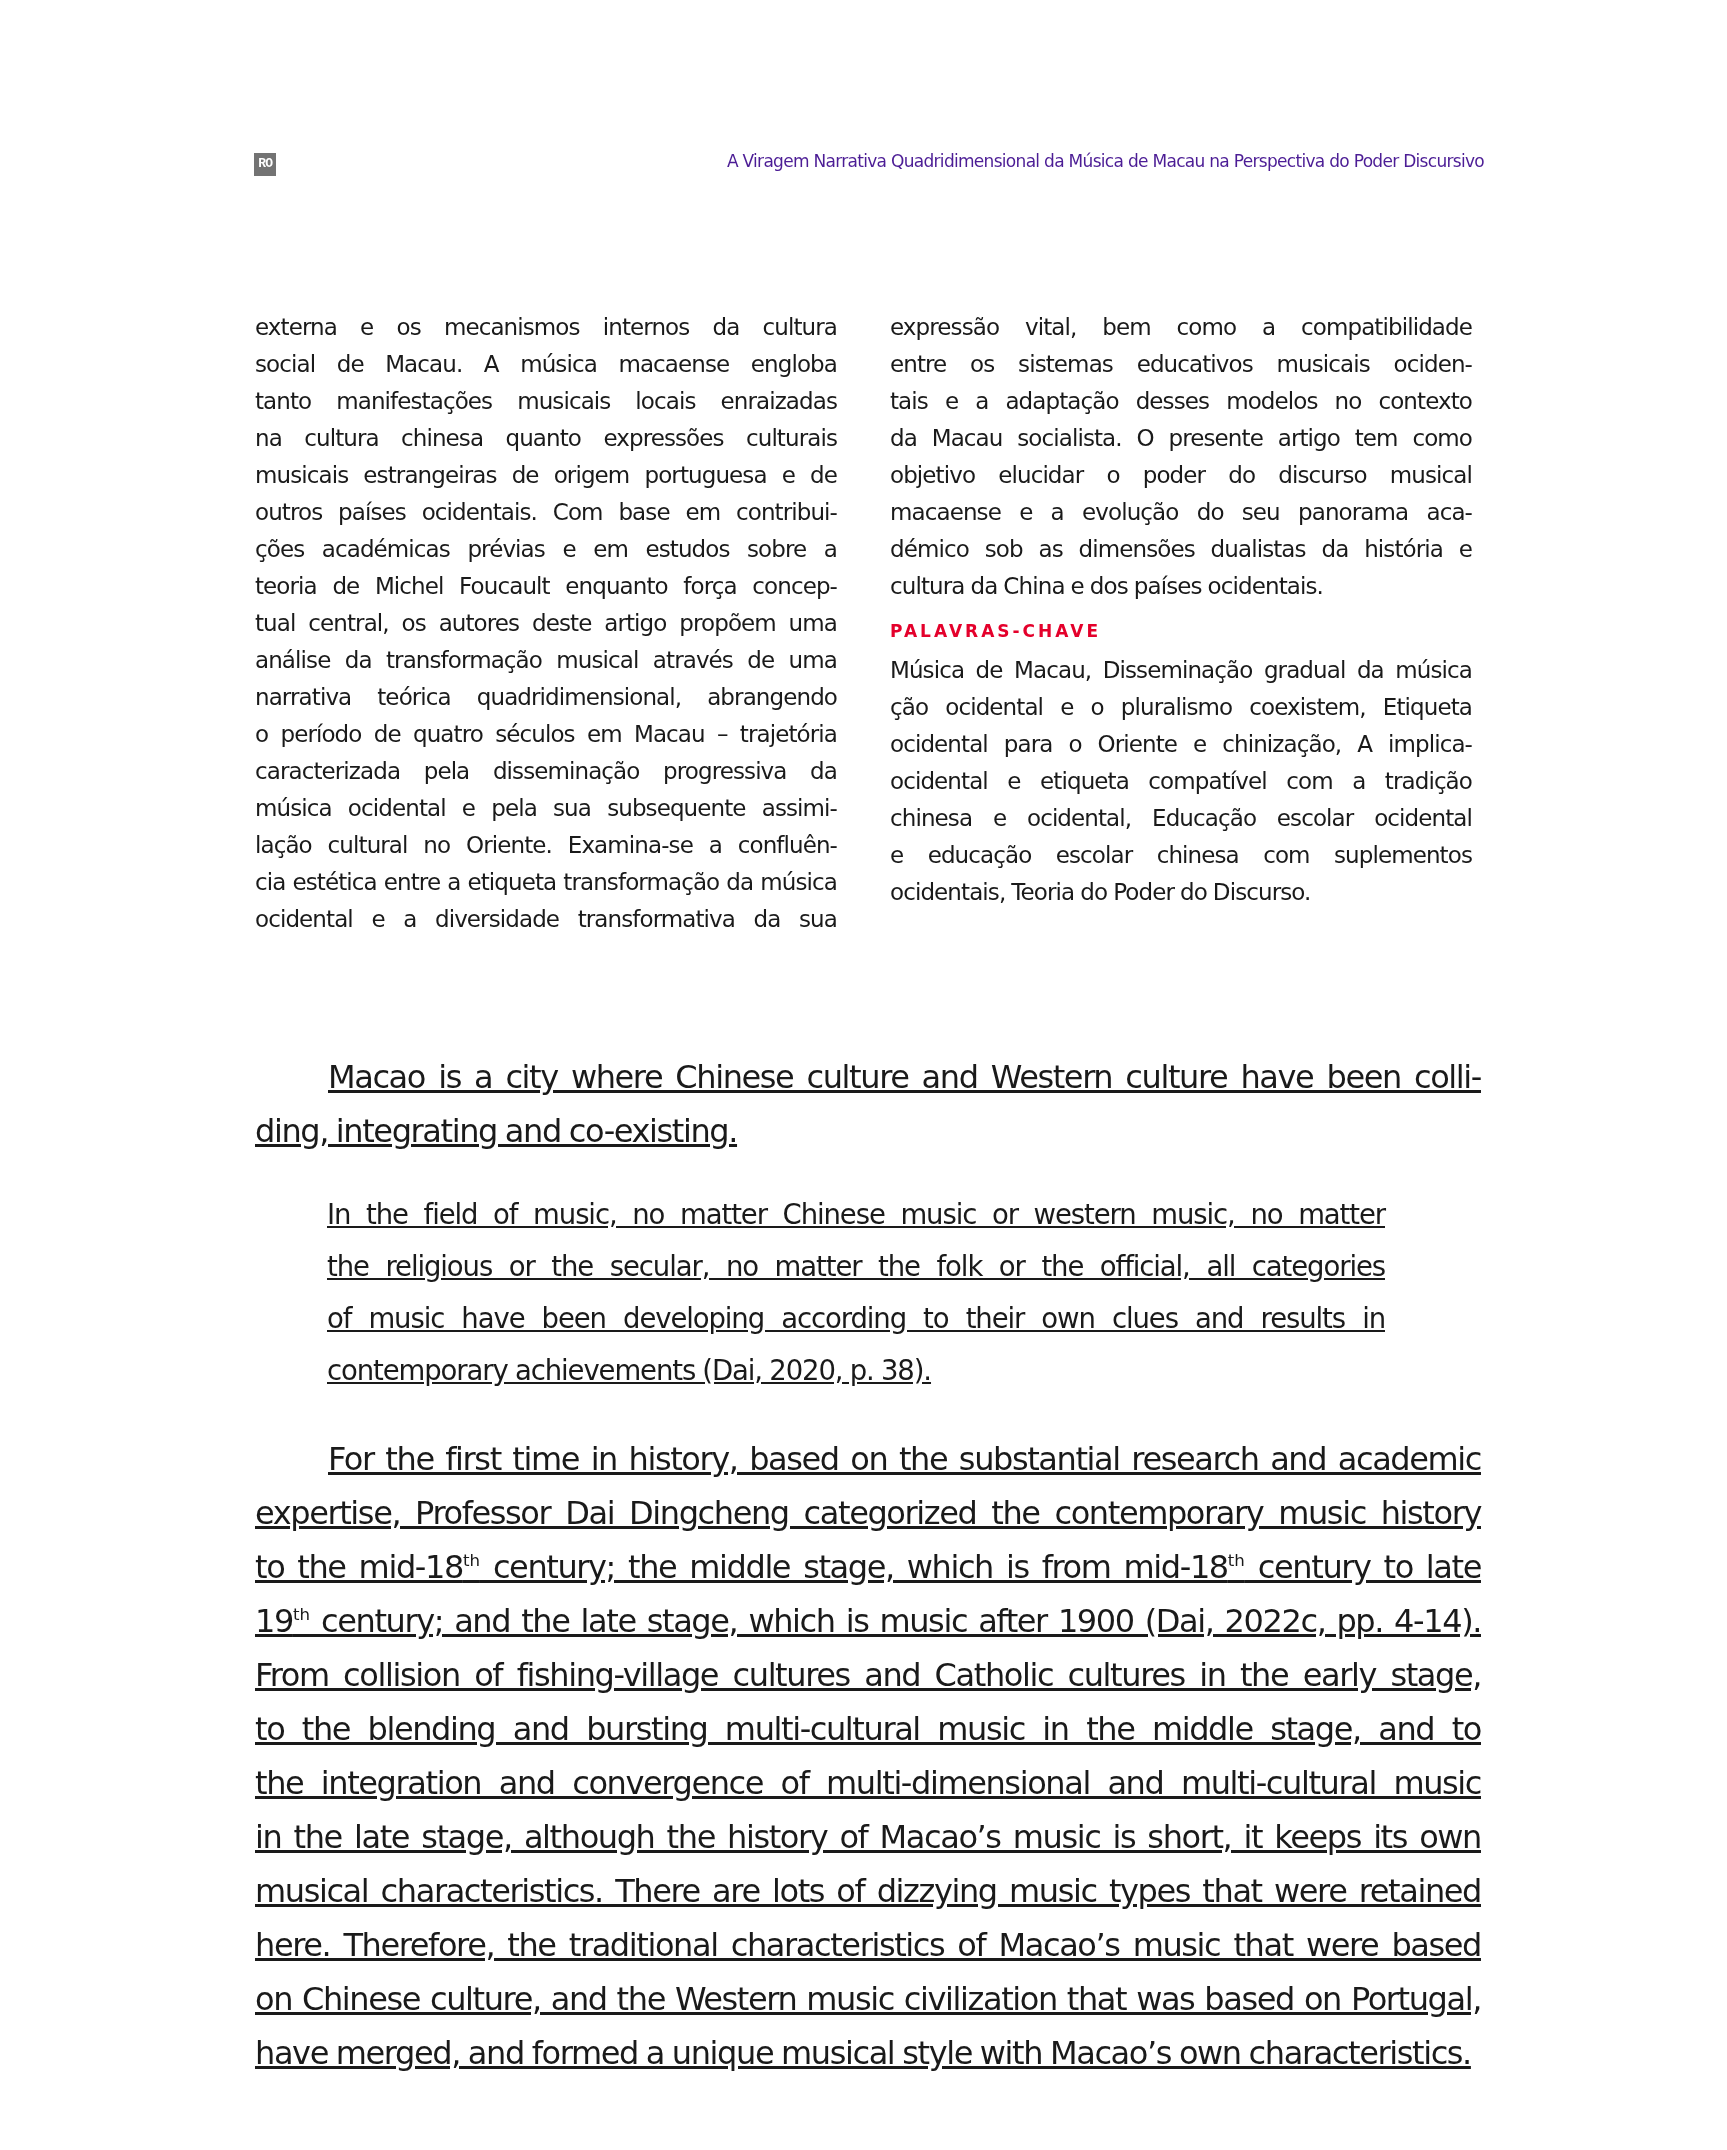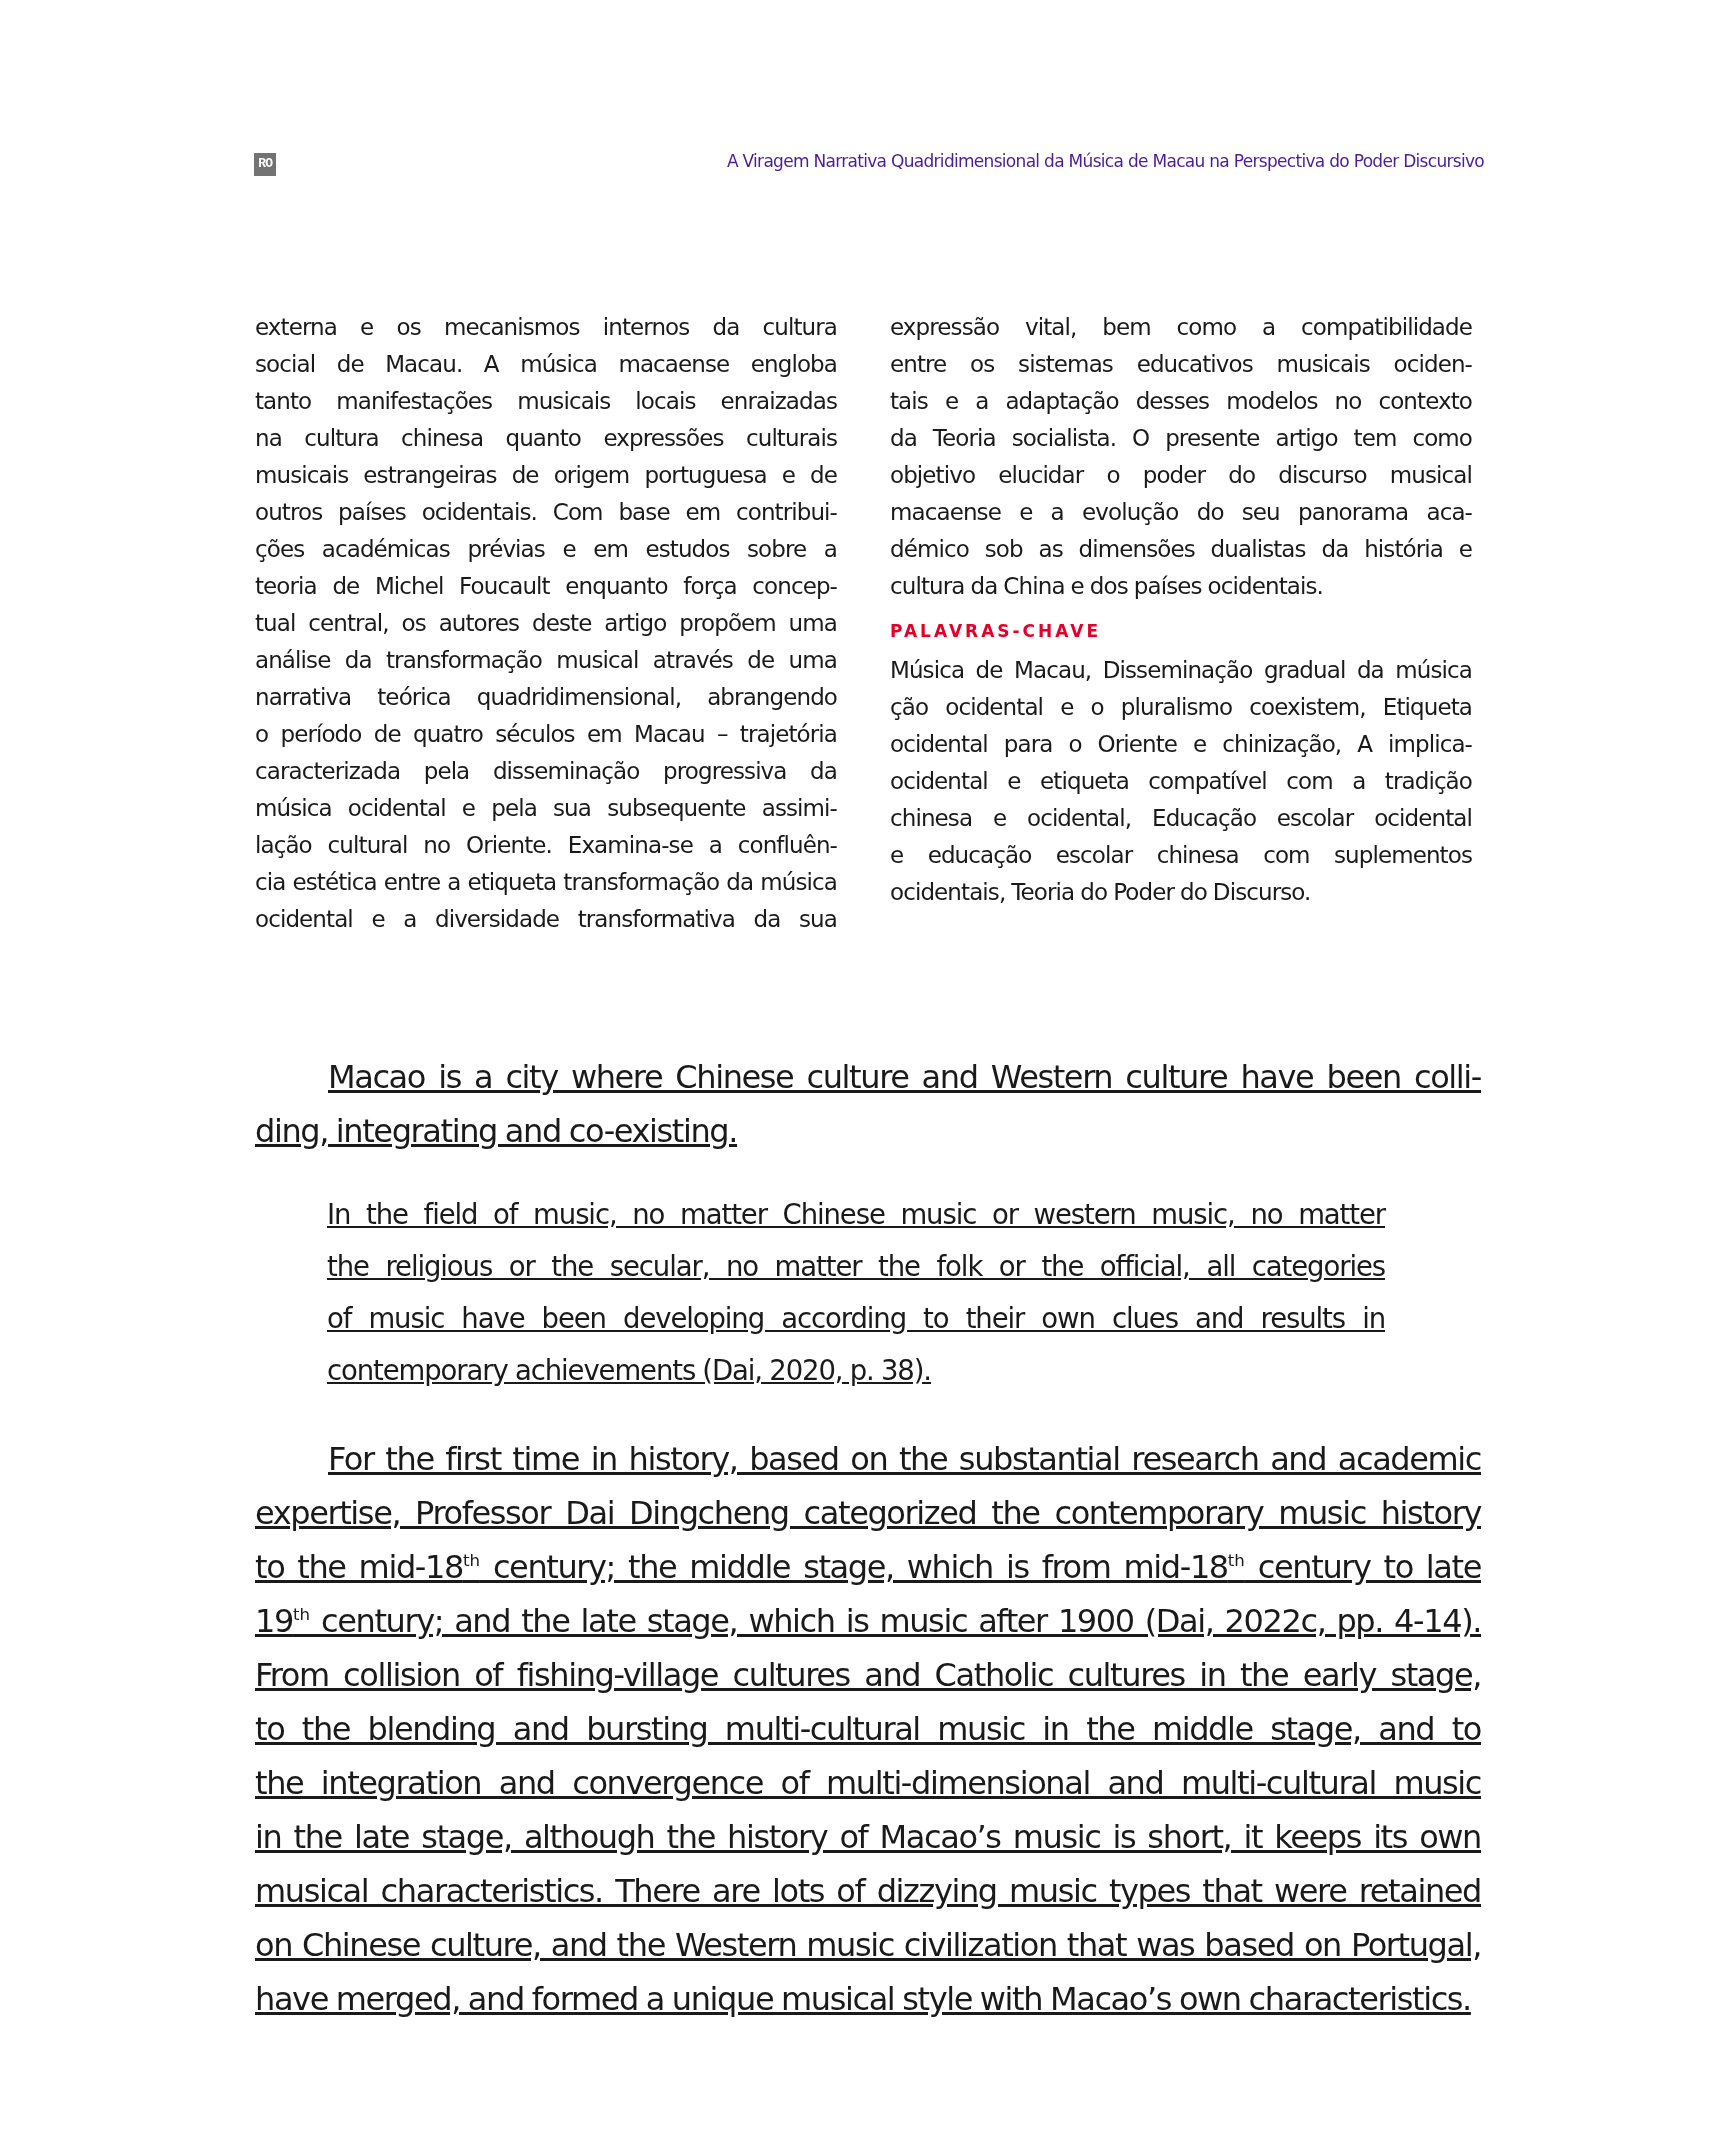--- a/index.html
+++ b/index.html
@@ -174,21 +174,21 @@
     <span class="line">música ocidental e pela sua subsequente assimi-</span>
     <span class="line">lação cultural no Oriente. Examina-se a confluên-</span>
     <span class="line">cia estética entre a etiqueta transformação da música</span>
     <span class="line">ocidental e a diversidade transformativa da sua</span>
   </div>
 
   <div class="abstract-col col-right">
     <span class="line">expressão vital, bem como a compatibilidade</span>
     <span class="line">entre os sistemas educativos musicais ociden-</span>
     <span class="line">tais e a adaptação desses modelos no contexto</span>
-    <span class="line">da Teoria socialista. O presente artigo tem como</span>
+    <span class="line">da Macau socialista. O presente artigo tem como</span>
     <span class="line">objetivo elucidar o poder do discurso musical</span>
     <span class="line">macaense e a evolução do seu panorama aca-</span>
     <span class="line">démico sob as dimensões dualistas da história e</span>
     <span class="line last">cultura da China e dos países ocidentais.</span>
 
     <span class="keywords-heading">PALAVRAS-CHAVE</span>
 
     <span class="line">Música de Macau, Disseminação gradual da música</span>
     <span class="line">ção ocidental e o pluralismo coexistem, Etiqueta</span>
     <span class="line">ocidental para o Oriente e chinização, A implica-</span>
@@ -213,18 +213,19 @@
   <div class="body-text para-2">
     <span class="line indent">For the first time in history, based on the substantial research and academic</span>
     <span class="line">expertise, Professor Dai Dingcheng categorized the contemporary music history</span>
     <span class="line"><span>to the mid-18</span><sup>th</sup><span> century; the middle stage, which is from mid-18</span><sup>th</sup><span> century to late</span></span>
     <span class="line"><span>19</span><sup>th</sup><span> century; and the late stage, which is music after 1900 (Dai, 2022c, pp. 4-14).</span></span>
     <span class="line">From collision of fishing-village cultures and Catholic cultures in the early stage,</span>
     <span class="line">to the blending and bursting multi-cultural music in the middle stage, and to</span>
     <span class="line">the integration and convergence of multi-dimensional and multi-cultural music</span>
     <span class="line">in the late stage, although the history of Macao’s music is short, it keeps its own</span>
     <span class="line">musical characteristics. There are lots of dizzying music types that were retained</span>
+    <span class="line">here. Therefore, the traditional characteristics of Macao’s music that were based</span>
     <span class="line">on Chinese culture, and the Western music civilization that was based on Portugal,</span>
     <span class="line last">have merged, and formed a unique musical style with Macao’s own characteristics.</span>
   </div>
 
 </div>
 
 
 </body></html>

